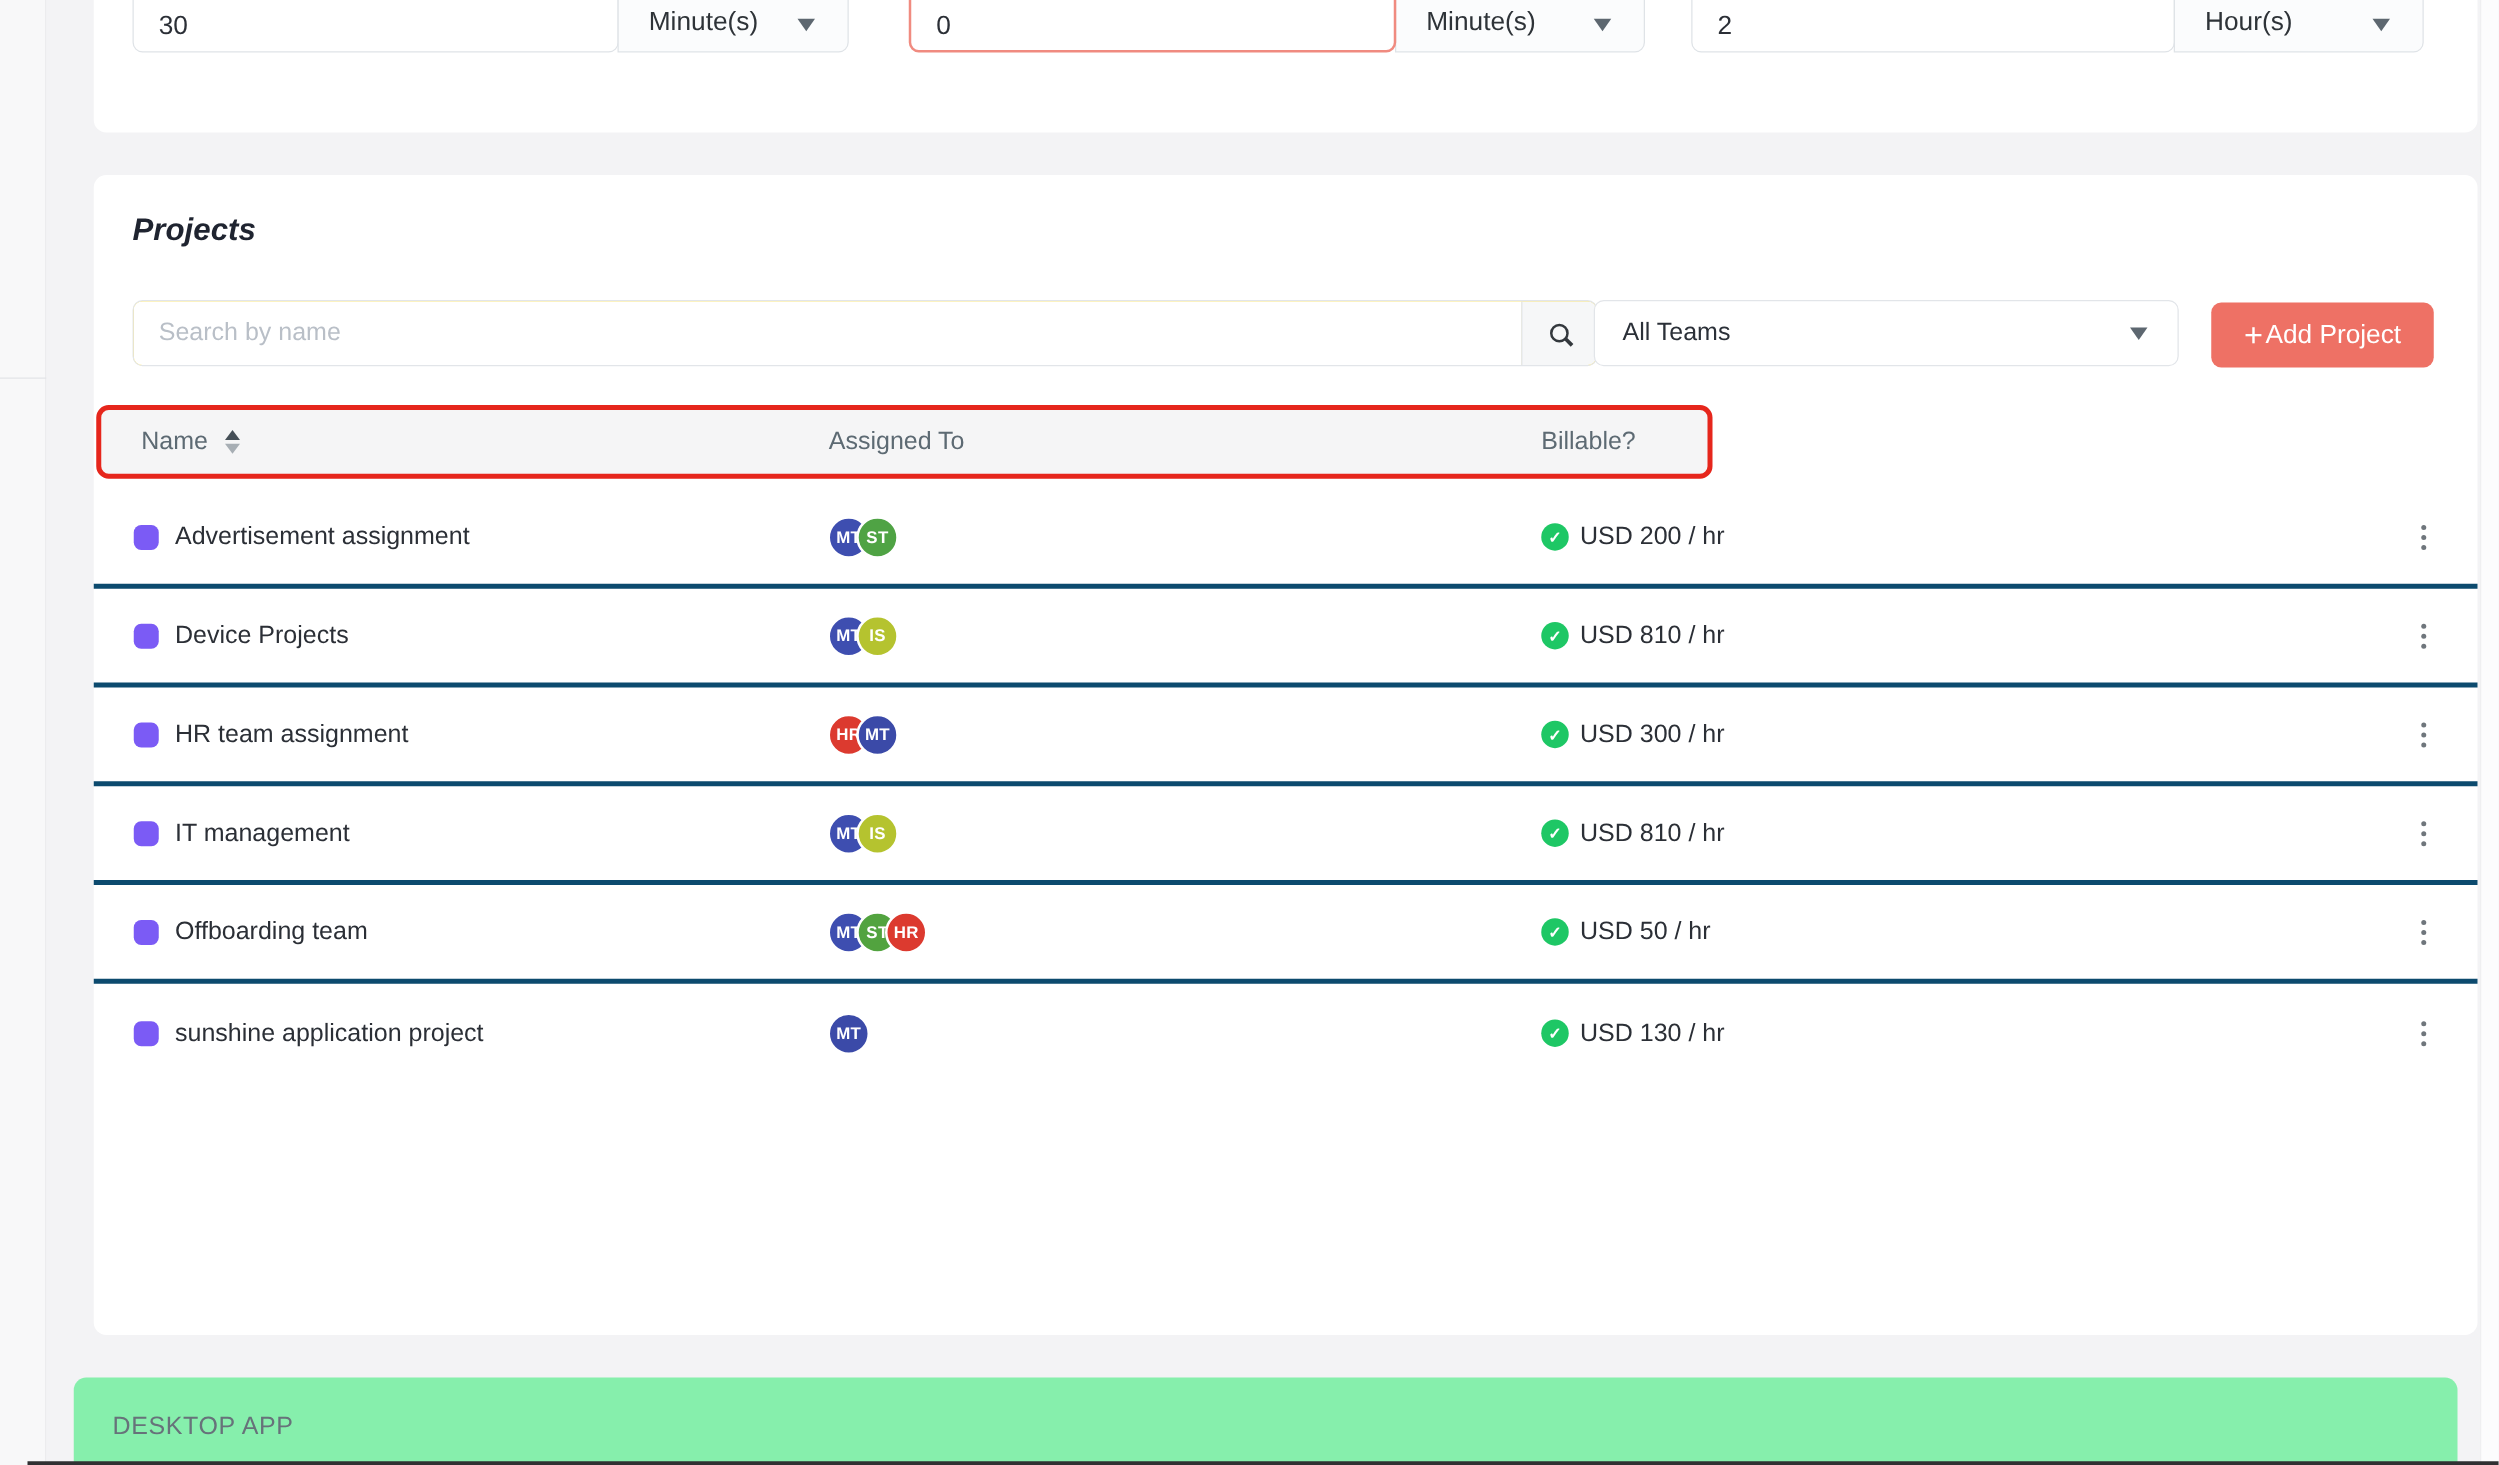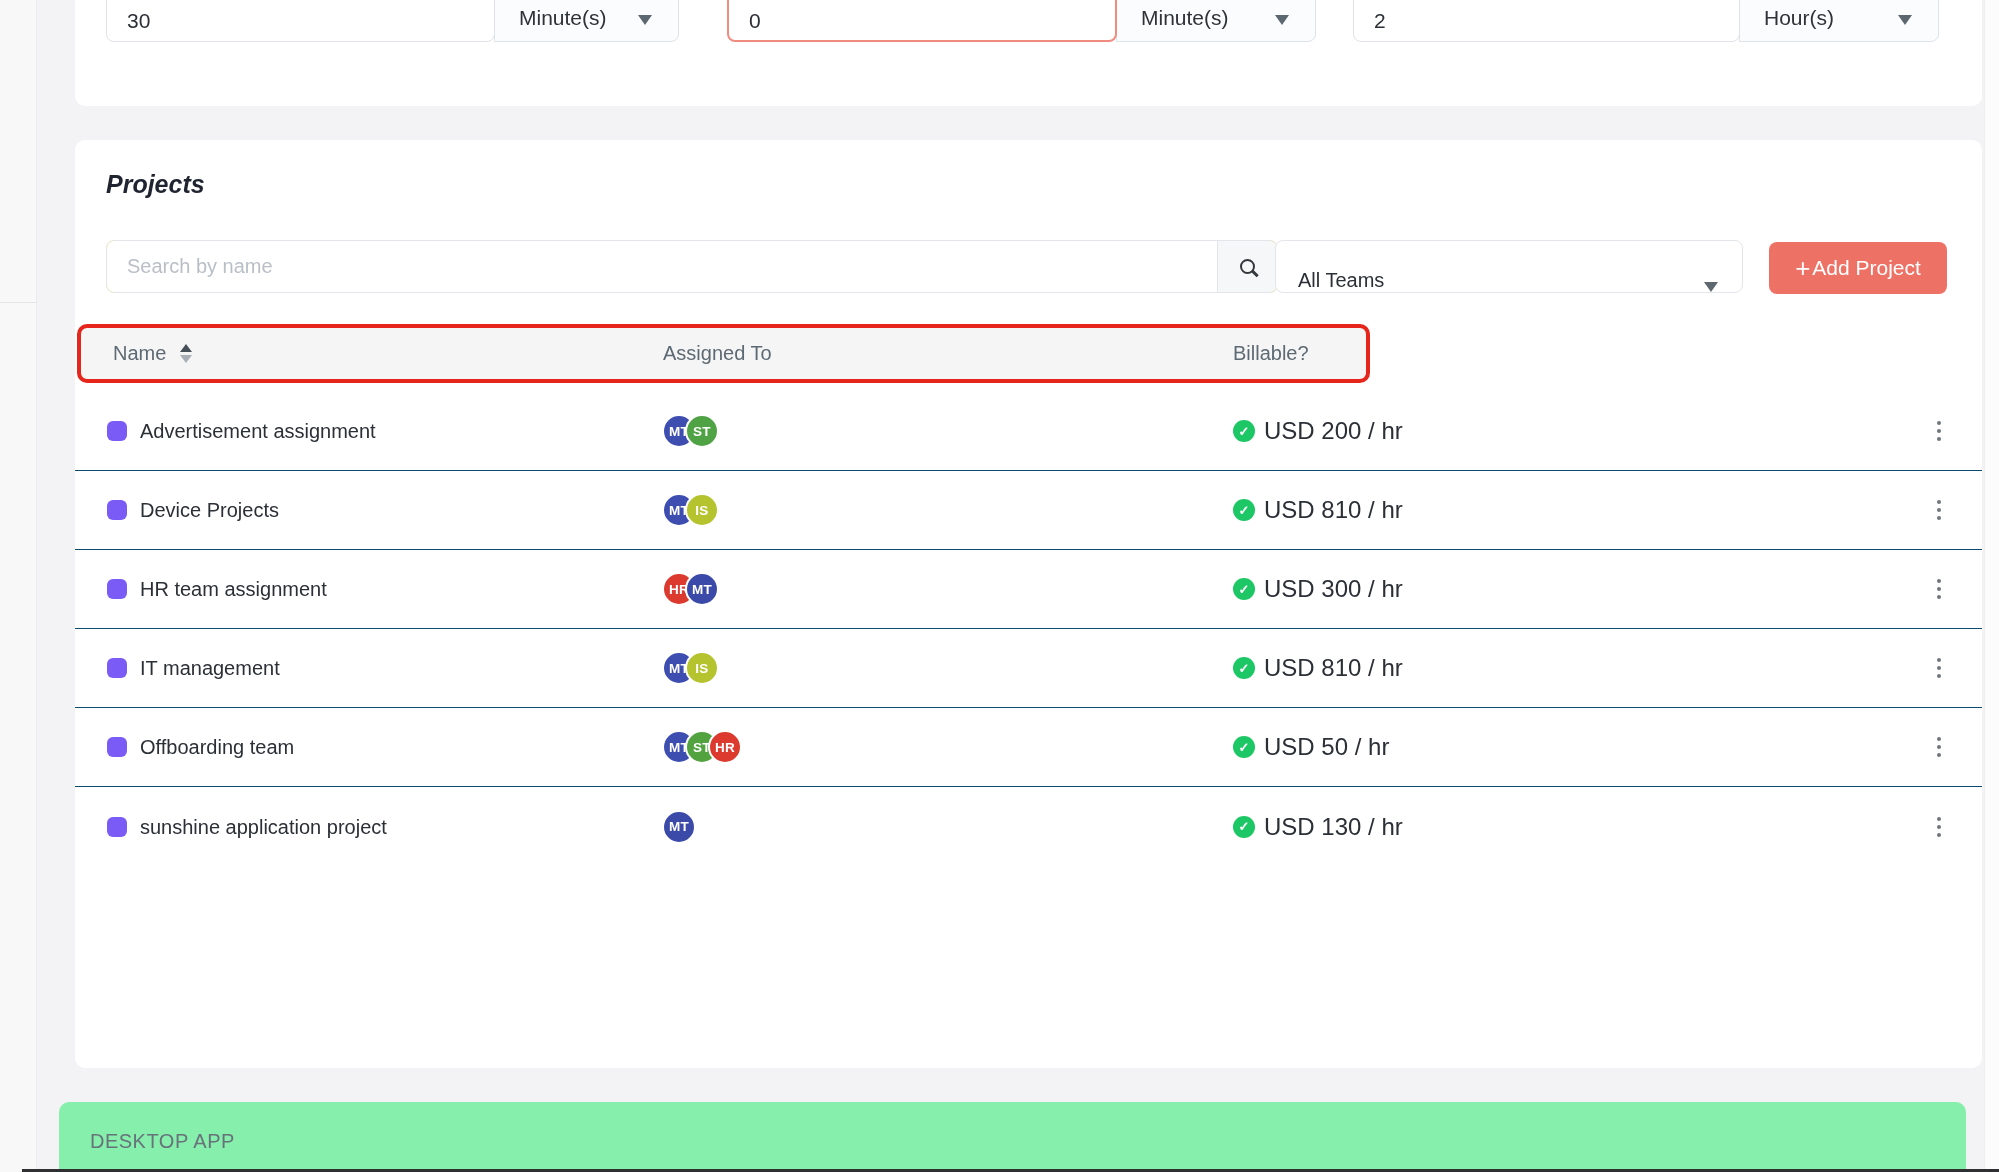--- a/index.html
+++ b/index.html
@@ -64,21 +64,21 @@
     cursor:pointer; display:flex; align-items:center; justify-content:center;
   }
   .mag { position:relative; width:15px; height:15px; border:2.5px solid #33383d; border-radius:50%; }
   .mag-handle {
     position:absolute; width:8px; height:2.5px; background:#33383d;
     right:-6px; bottom:-2px; transform:rotate(45deg);
   }
   .teams-select {
     position:absolute; left:1200px; top:100px; width:468px; height:53px;
     border:1px solid #e2e5e9; border-radius:8px; background:#fff; cursor:pointer;
-    display:flex; align-items:flex-end; justify-content:space-between;
+    display:flex; align-items:center; justify-content:space-between;
     padding:0 24px 0 22px; font-size:20px; color:#2b3038;
   }
   .teams-select .caret-down { margin:0; }
   .add-project-btn {
     position:absolute; left:1694px; top:102px; width:178px; height:52px;
     background:#ee7165; border:none; border-radius:8px; color:#fff; cursor:pointer;
     font-family:"Liberation Sans", sans-serif; font-size:21px;
     display:flex; align-items:center; justify-content:center;
   }
   .add-project-btn .plus { font-size:26px; font-weight:300; margin-right:2px; line-height:1; }
@@ -92,21 +92,21 @@
     font-size:20px; color:#5d6a73;
   }
   .hcell.name-col { left:32px; cursor:pointer; }
   .hcell.assigned-col { left:582px; }
   .hcell.billable-col { left:1152px; }
   .sort-icon { display:flex; flex-direction:column; margin-left:14px; gap:3px; }
   .sort-up { width:0; height:0; border-left:6px solid transparent; border-right:6px solid transparent; border-bottom:8px solid #454f57; }
   .sort-down { width:0; height:0; border-left:6px solid transparent; border-right:6px solid transparent; border-top:8px solid #a7aeb4; }
   
   .rows { position:absolute; left:0; top:252px; width:1907px; }
-  .prow { position:relative; height:79px; border-bottom:1px solid #0c4a6e; cursor:pointer; }
+  .prow { position:relative; height:79px; border-bottom:4px solid #0c4a6e; cursor:pointer; }
   .prow:last-child { border-bottom:none; }
   .prow .color-square {
     position:absolute; left:32px; top:50%; transform:translateY(-50%);
     width:20px; height:20px; border-radius:6px; background:#7b5bf5;
   }
   .prow .pname {
     position:absolute; left:65px; top:50%; transform:translateY(-50%);
     font-size:20px; color:#2b2f36;
   }
   .assigned-cell {
@@ -123,21 +123,21 @@
   .billable-cell {
     position:absolute; left:1158px; top:50%; transform:translateY(-50%);
     display:flex; align-items:center; gap:9px;
   }
   .badge {
     width:22px; height:22px; border-radius:50%; display:flex; align-items:center;
     justify-content:center; color:#fff; font-size:13px; font-weight:bold;
   }
   .badge.yes { background:#1ec765; }
   .badge.no { background:#d3d6da; font-size:14px; font-weight:normal; }
-  .rate-text { font-size:24px; color:#2b2f36; }
+  .rate-text { font-size:20px; color:#2b2f36; }
   .kebab {
     position:absolute; left:1853px; top:50%; transform:translateY(-50%);
     width:22px; height:30px; display:flex; flex-direction:column; align-items:center;
     justify-content:center; gap:4px; cursor:pointer;
   }
   .kebab i { width:4px; height:4px; border-radius:50%; background:#6f767c; }
   
   .footer-panel {
     position:absolute; left:59px; top:1102px; width:1907px; height:70px;
     background:#86efac; border-radius:10px 10px 0 0;

